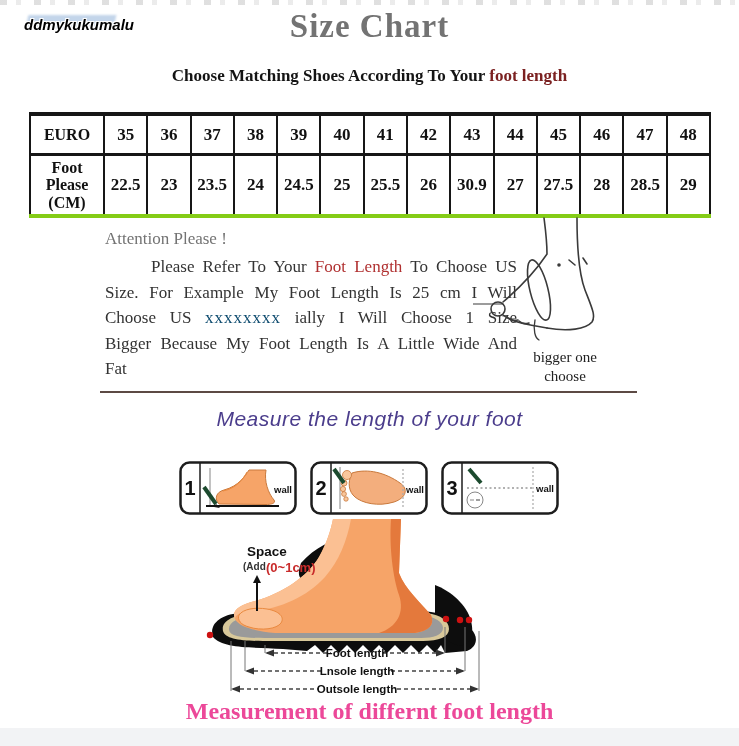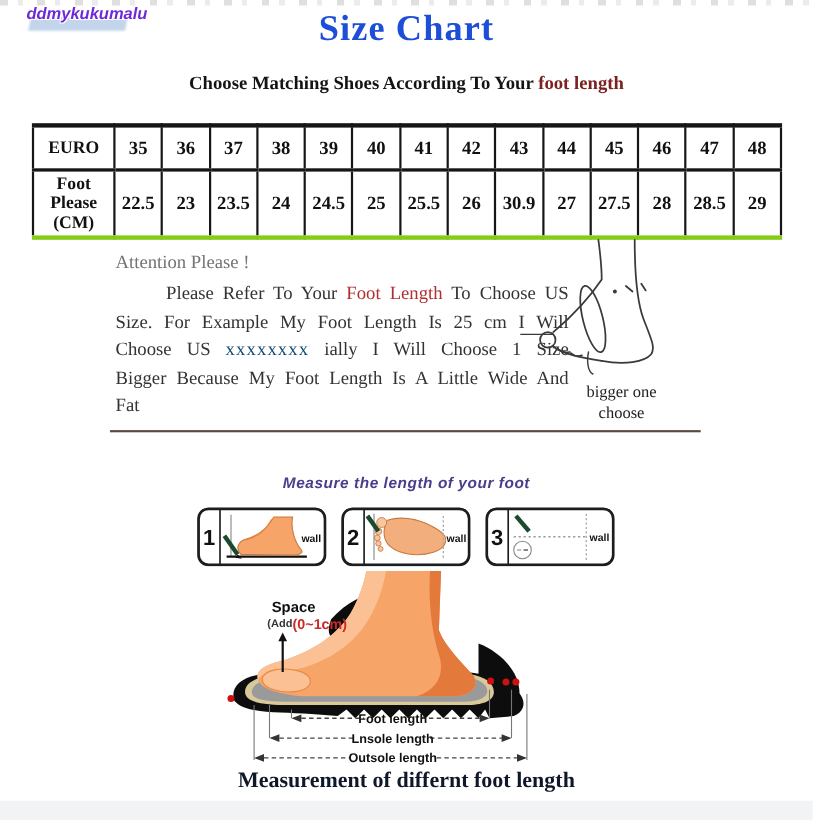--- a/index.html
+++ b/index.html
@@ -6,27 +6,27 @@
   #page{position:relative;width:739px;height:746px;background:#ffffff;overflow:hidden;
         font-family:"Liberation Serif", serif;color:#1c1c1c;}
 
   
   .top-edge{position:absolute;left:0;top:0;width:739px;height:5px;opacity:.45;
     background:repeating-linear-gradient(90deg,#b9b9b9 0 7px,transparent 7px 16px,#d4d4d4 16px 21px,transparent 21px 34px);}
 
   
   .wm-shadow{position:absolute;left:27px;top:15px;width:88px;height:13px;background:#c3d5ea;
              transform:skewX(-12deg);filter:blur(1px);}
-  .watermark{position:absolute;left:24px;top:4px;width:130px;
+  .watermark{position:absolute;left:24px;top:16px;width:130px;
              font-family:"Liberation Sans",sans-serif;font-weight:bold;font-style:italic;
-             font-size:15px;color:#6d28d9;
+             font-size:15px;color:#000000;
              text-shadow:1px 1px 0 #fff,-1px -1px 0 #fff,1px -1px 0 #fff,-1px 1px 0 #fff;}
 
   .title{position:absolute;left:0;top:8px;width:739px;text-align:center;
-         font-size:33px;font-weight:bold;letter-spacing:1px;color:#1d4ed8;}
+         font-size:33px;font-weight:bold;letter-spacing:1px;color:#737373;}
   .subtitle{position:absolute;left:0;top:66px;width:739px;text-align:center;
             font-size:17px;font-weight:bold;color:#141414;}
   .subtitle .hl{color:#7b2121;}
 
   
   .tbl-wrap{position:absolute;left:29px;top:112px;width:682px;}
   table.size{border-collapse:collapse;width:100%;table-layout:fixed;
              border-top:4px solid #161616;border-bottom:4px solid #84cc16;}
   table.size td{border:2px solid #161616;text-align:center;font-weight:bold;
                 font-size:17px;padding:0;color:#111;background:#fff;}
@@ -41,31 +41,31 @@
                text-indent:46px;color:#333;word-spacing:3px;}
   .attention .red{color:#b03030;}
   .attention .red-x{color:#0c4a6e;letter-spacing:1px;}
 
   .foot-sketch{position:absolute;left:473px;top:216px;}
   .choose-bigger{position:absolute;left:505px;top:348px;width:120px;text-align:center;
                  font-size:15px;color:#222;line-height:1.25;}
 
   .hr1{position:absolute;left:100px;top:391px;width:537px;height:2px;background:#5c4a44;}
 
-  .measure-h{position:absolute;left:0;top:431px;width:739px;text-align:center;
-             font-family:"Liberation Sans",sans-serif;font-weight:bold;font-style:italic;
-             font-size:14px;color:#4b3d8c;letter-spacing:.5px;}
+  .measure-h{position:absolute;left:0;top:407px;width:739px;text-align:center;
+             font-family:"Liberation Sans",sans-serif;font-weight:normal;font-style:italic;
+             font-size:21px;color:#4b3d8c;letter-spacing:.5px;}
 
   .steps{position:absolute;left:179px;top:461px;display:flex;gap:13px;}
   .step-box{width:118px;height:54px;}
 
   .big-diagram{position:absolute;left:183px;top:519px;}
 
   .bottom-caption{position:absolute;left:0;top:698px;width:739px;text-align:center;
-                  font-size:20px;font-weight:bold;color:#0f172a;}
+                  font-size:24px;font-weight:bold;color:#ec4899;}
   .bottom-strip{position:absolute;left:0;top:728px;width:739px;height:18px;background:#f2f3f5;}
 
   svg text{font-family:"Liberation Sans",sans-serif;}
 </style>
 </head>
 <body>
 
 <div id="page">
 
   <div class="top-edge"></div>

